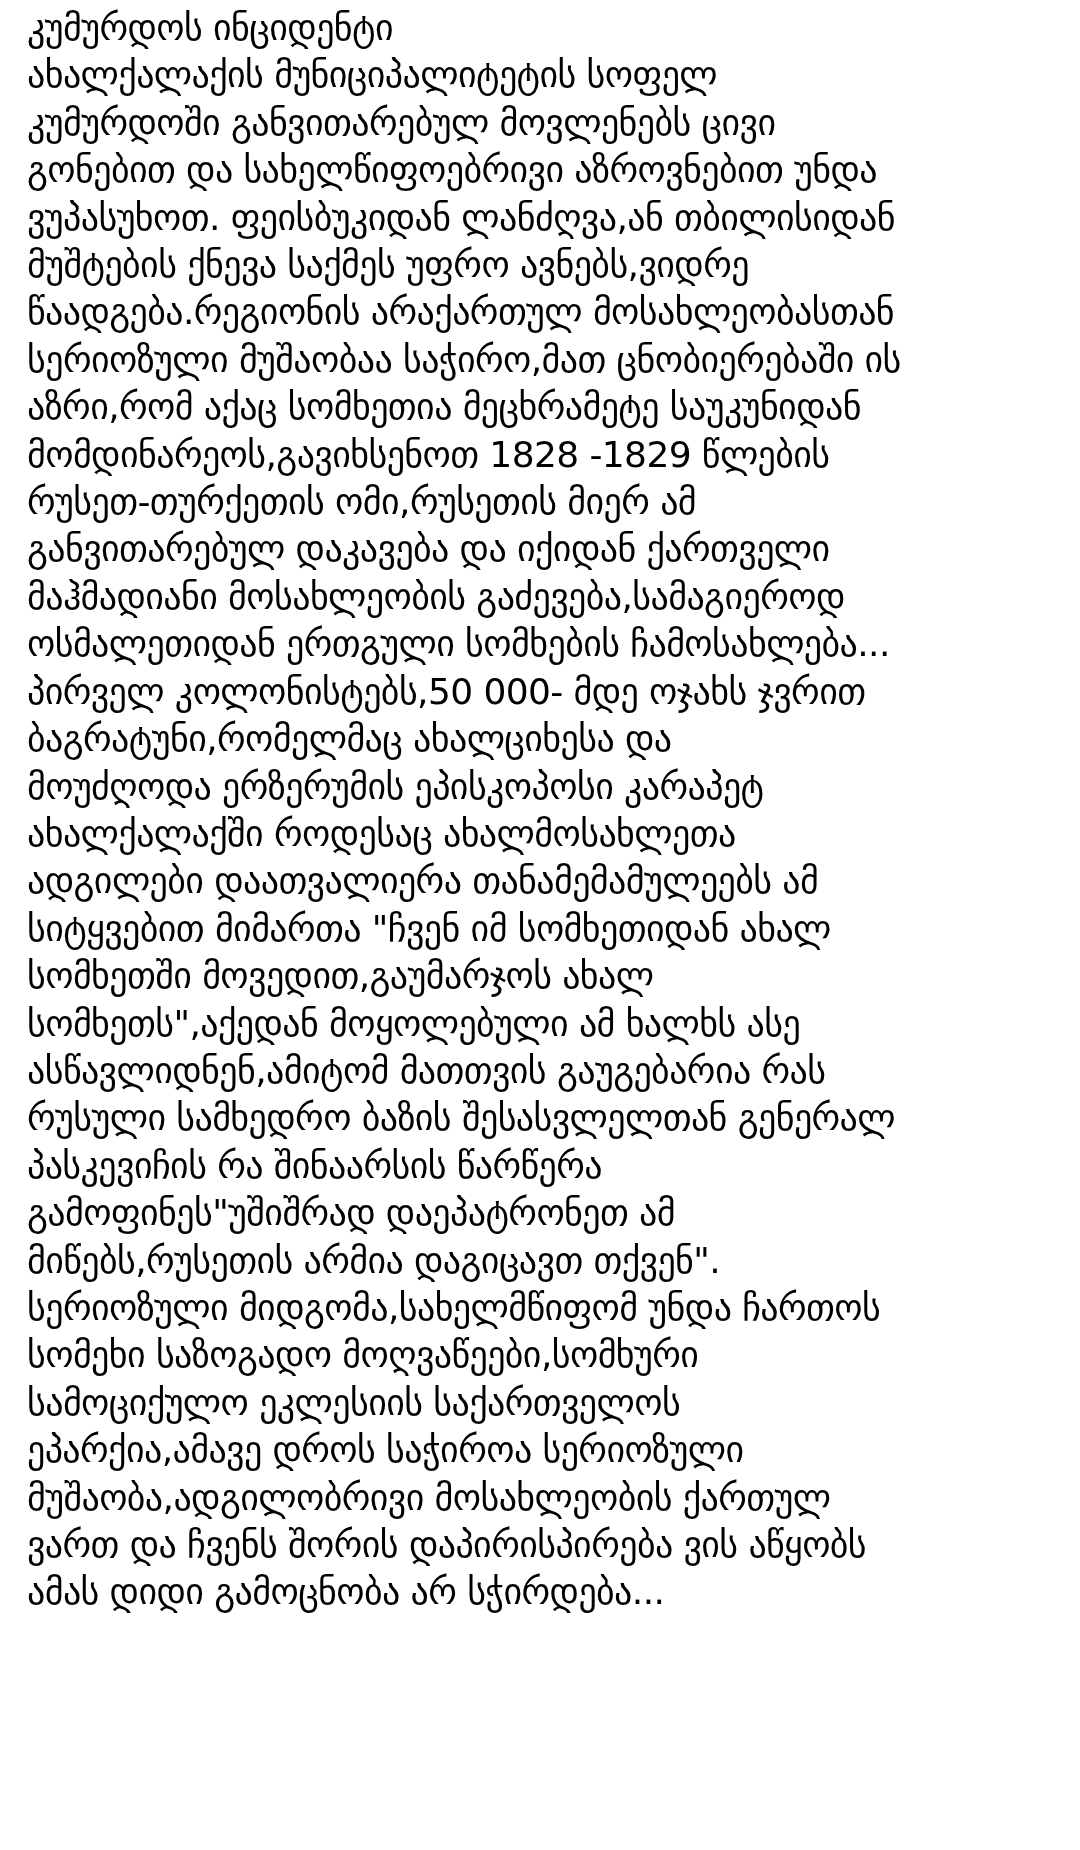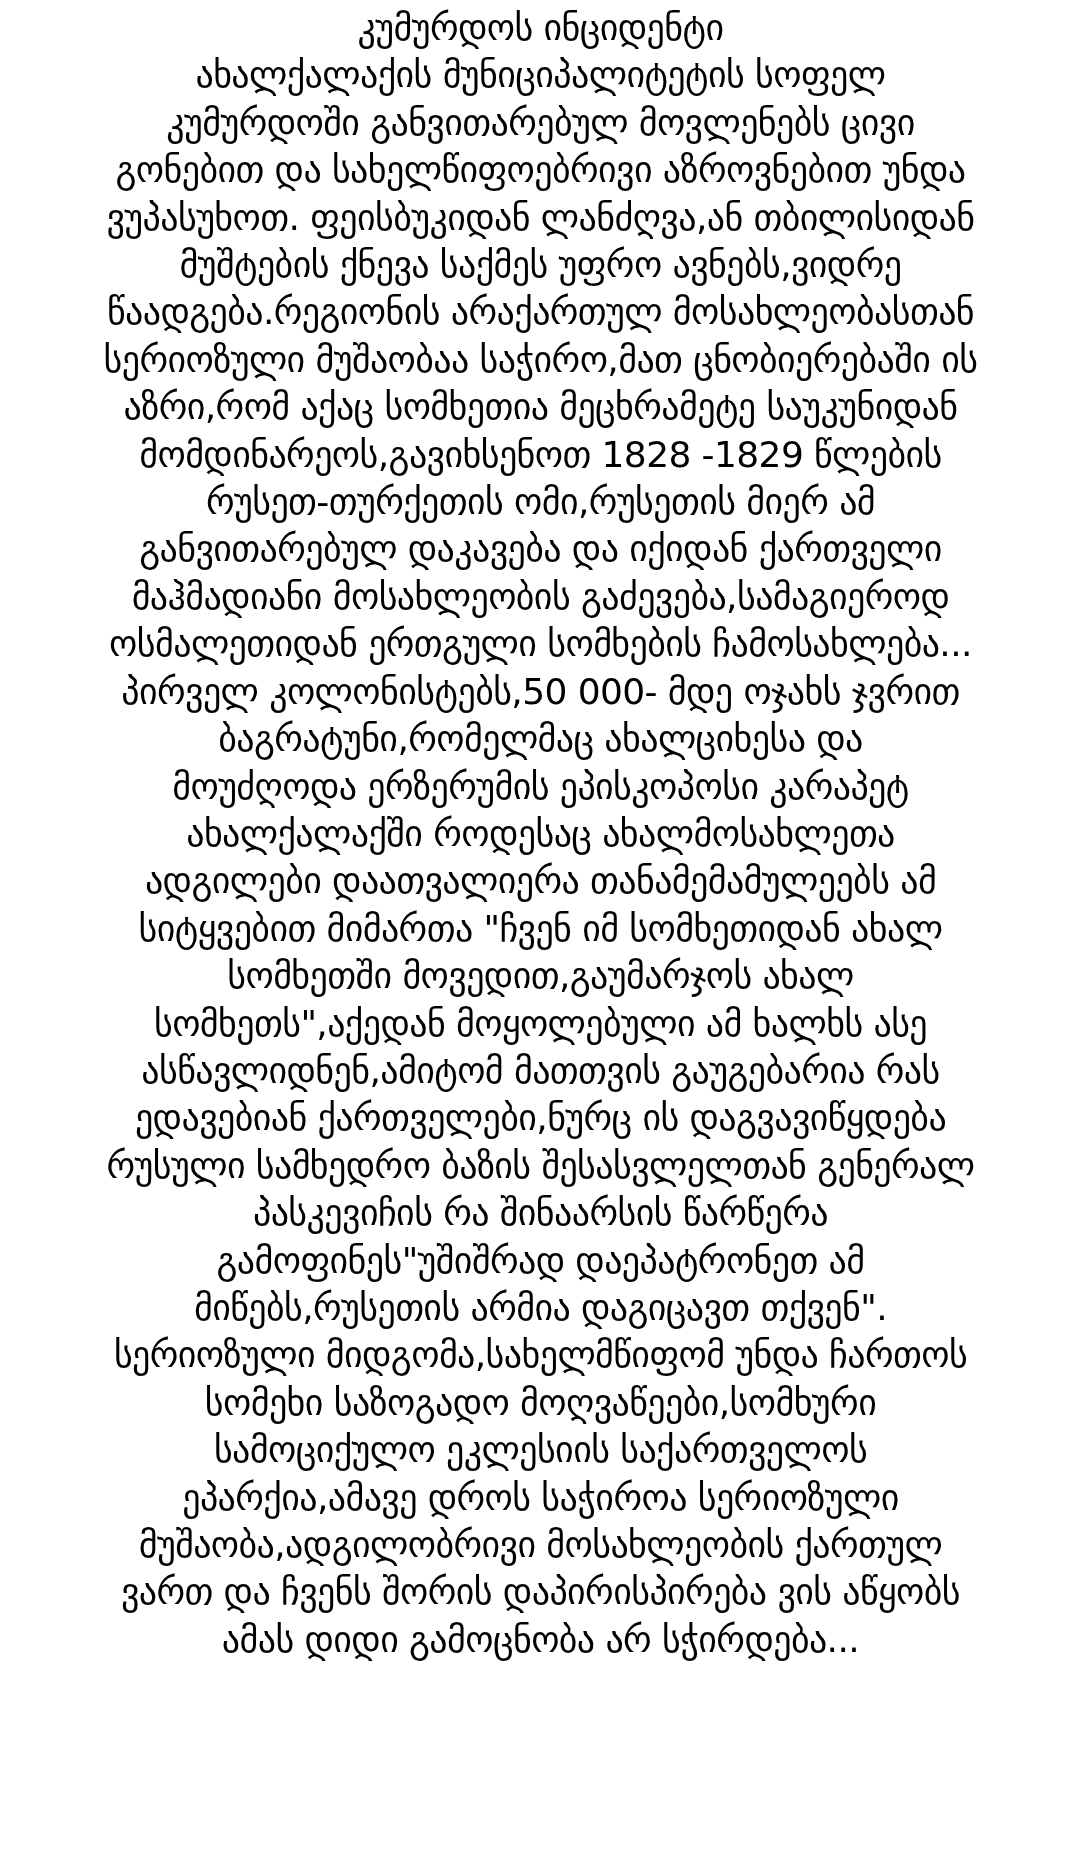--- a/index.html
+++ b/index.html
@@ -11,21 +11,20 @@
     width: 1080px;
     height: 1850px;
     overflow: hidden;
   }
   .page {
     box-sizing: border-box;
     width: 1080px;
     height: 1850px;
     padding: 4px 26px 0 27px;
     background: #ffffff;
-    text-align: center;
   }
   .text-block {
     font-family: "DejaVu Sans", sans-serif;
     font-size: 36px;
     line-height: 47.4px;
     color: #000000;
     letter-spacing: -0.6px;
   }
   .line {
     white-space: nowrap;
@@ -53,21 +52,20 @@
       <div class="line">ოსმალეთიდან ერთგული სომხების ჩამოსახლება...</div>
       <div class="line">პირველ კოლონისტებს,50 000- მდე ოჯახს ჯვრით</div>
       <div class="line">ბაგრატუნი,რომელმაც ახალციხესა და</div>
       <div class="line">მოუძღოდა ერზერუმის ეპისკოპოსი კარაპეტ</div>
       <div class="line">ახალქალაქში როდესაც ახალმოსახლეთა</div>
       <div class="line">ადგილები დაათვალიერა თანამემამულეებს ამ</div>
       <div class="line">სიტყვებით მიმართა "ჩვენ იმ სომხეთიდან ახალ</div>
       <div class="line">სომხეთში მოვედით,გაუმარჯოს ახალ</div>
       <div class="line">სომხეთს",აქედან მოყოლებული ამ ხალხს ასე</div>
       <div class="line">ასწავლიდნენ,ამიტომ მათთვის გაუგებარია რას</div>
-      <div class="line">ედავებიან ქართველები,ნურც ის დაგვავიწყდება</div>
       <div class="line">რუსული სამხედრო ბაზის შესასვლელთან გენერალ</div>
       <div class="line">პასკევიჩის რა შინაარსის წარწერა</div>
       <div class="line">გამოფინეს"უშიშრად დაეპატრონეთ ამ</div>
       <div class="line">მიწებს,რუსეთის არმია დაგიცავთ თქვენ".</div>
       <div class="line">სერიოზული მიდგომა,სახელმწიფომ უნდა ჩართოს</div>
       <div class="line">სომეხი საზოგადო მოღვაწეები,სომხური</div>
       <div class="line">სამოციქულო ეკლესიის საქართველოს</div>
       <div class="line">ეპარქია,ამავე დროს საჭიროა სერიოზული</div>
       <div class="line">მუშაობა,ადგილობრივი მოსახლეობის ქართულ</div>
       <div class="line">ვართ და ჩვენს შორის დაპირისპირება ვის აწყობს</div>

